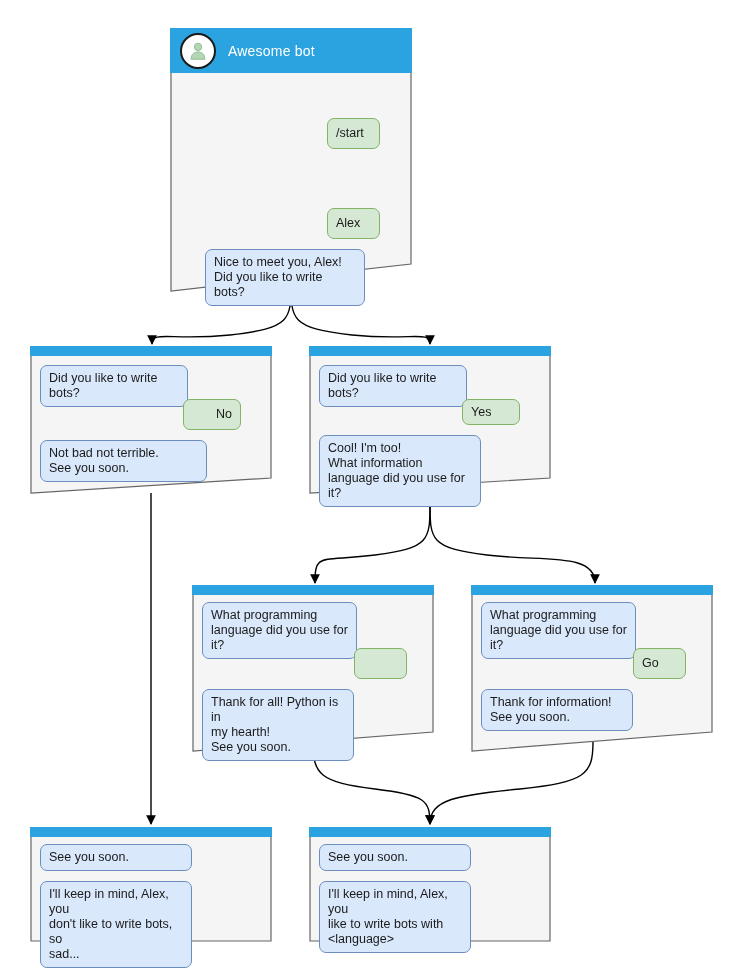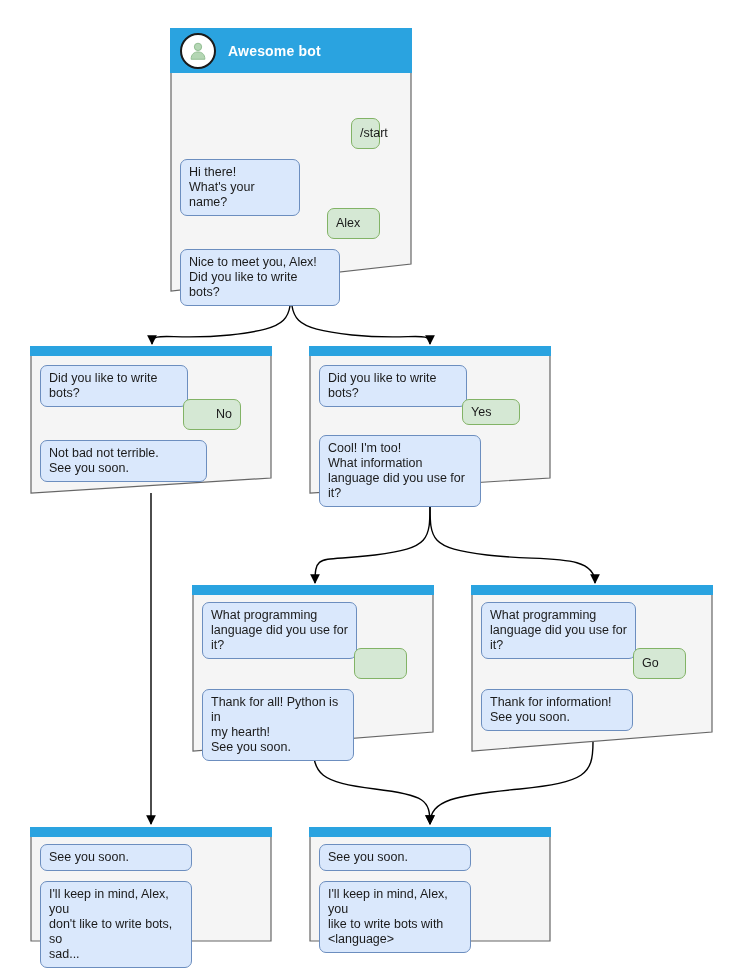--- a/index.html
+++ b/index.html
@@ -68,21 +68,21 @@
     border: 2px solid #1a1a1a;
     box-sizing: border-box;
     display: flex;
     align-items: center;
     justify-content: center;
     flex: 0 0 auto;
   }
   .bot-title {
     color: #ffffff;
     font-size: 14px;
-    font-weight: bold;
+    font-weight: normal;
     margin-left: 12px;
     letter-spacing: 0.2px;
   }
 
   .msgarea {
     position: absolute;
     left: 0;
     right: 0;
     box-sizing: border-box;
     padding: 0 10px;
@@ -143,25 +143,23 @@
       <div class="titlebar" style="background:#2aa3e0;">
         <div class="avatar">
           <svg width="22" height="22" viewBox="0 0 24 24">
             <circle cx="12" cy="7.5" r="4" fill="#b4d6b4" stroke="#8cba8c" stroke-width="1"></circle>
             <path d="M 4.5 21 C 4.5 15.2 8 13 12 13 C 16 13 19.5 15.2 19.5 21 Z" fill="#b4d6b4" stroke="#8cba8c" stroke-width="1"></path>
           </svg>
         </div>
         <div class="bot-title">Awesome bot</div>
       </div>
       <div class="msgarea" style="top:45px; bottom:0;">
-        <div class="bubble user" style="left:auto; right:32px; top:45px; width:29px; height:31px; justify-content:flex-start;">/start</div>
-        <div class="bubble bot" style="top:86px; width:120px;">Hi there!
-What's your name?</div>
+        <div class="bubble user" style="left:auto; right:32px; top:45px; width:53px; height:31px; justify-content:flex-start;">/start</div>
         <div class="bubble user" style="left:auto; right:32px; top:135px; width:53px; height:31px; justify-content:flex-start;">Alex</div>
-        <div class="bubble bot" style="top:176px; width:160px;">Nice to meet you, Alex!
+        <div class="bubble bot" style="top:176px; width:160px;margin-left:25px;">Nice to meet you, Alex!
 Did you like to write bots?</div>
       </div>
     </div>
   </div>
 
   <div class="node" style="left:30px; top:346px; width:242px; height:148px;">
     <svg class="node-shape" viewBox="0 0 242 148" preserveAspectRatio="none">
       <path d="M 1 1 L 241 1 L 241 132 L 1 147 Z" fill="#f5f5f5" stroke="#666666" stroke-width="1.2"></path>
     </svg>
     <div class="node-content">

